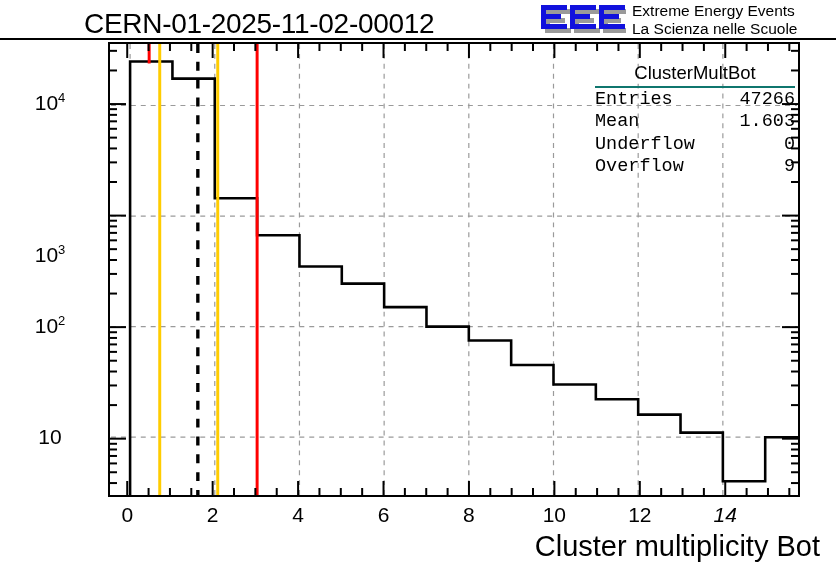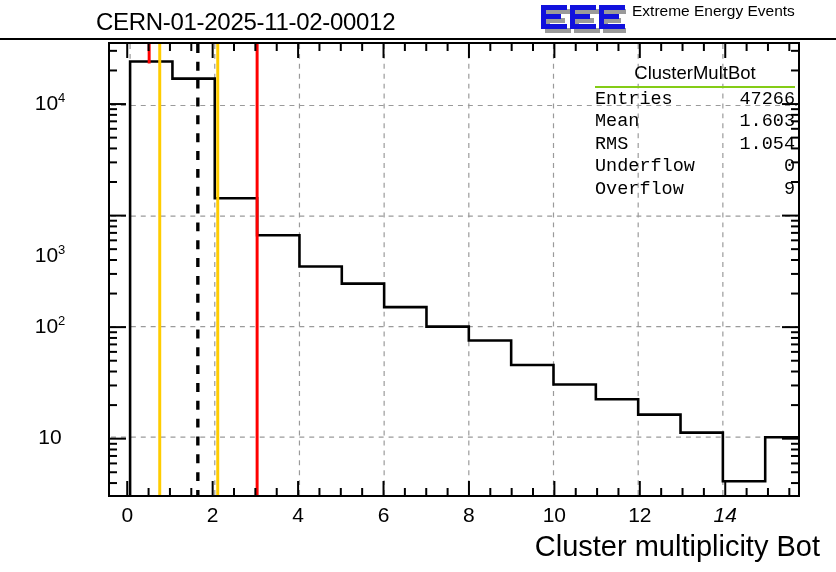--- a/index.html
+++ b/index.html
@@ -1,21 +1,21 @@
 <!DOCTYPE html>
 <html><head>
 <meta charset="utf-8">
 <style>
   html,body{margin:0;padding:0;background:#ffffff;}
   body{width:836px;height:572px;position:relative;overflow:hidden;
        font-family:"Liberation Sans",sans-serif;color:#000;}
 
   
-  #plot-title{position:absolute;left:84px;top:8px;font-size:24px;
-              letter-spacing:-0.3px;white-space:nowrap;margin-left:12px;}
+  #plot-title{position:absolute;left:84px;top:8px;font-size:28px;
+              letter-spacing:-0.3px;white-space:nowrap;}
 
   
   #eee-logo{position:absolute;left:540px;top:2px;width:296px;height:38px;}
   #eee-mark{position:absolute;left:0px;top:2px;width:86px;height:32px;}
   #eee-text{position:absolute;left:92px;top:0px;color:#000000;
             font-size:15.5px;line-height:18px;white-space:nowrap;}
   #eee-text div{white-space:nowrap;}
   #logo-rule{position:absolute;left:0px;top:38px;width:836px;height:2px;
              background:#000;}
 
@@ -28,21 +28,21 @@
   
   .ylab{position:absolute;font-size:21px;text-align:center;white-space:nowrap;}
   .ylab sup{font-size:13px;vertical-align:super;}
   .xlab{position:absolute;font-size:21px;text-align:center;white-space:nowrap;}
   #xaxis-title{position:absolute;right:16px;top:530px;font-size:29px;
                white-space:nowrap;}
 
   
   #stats-box{position:absolute;left:595px;top:62px;width:200px;
              font-size:18.5px;line-height:22.5px;background:transparent;}
-  #stats-name{text-align:center;border-bottom:2px solid #84cc16;
+  #stats-name{text-align:center;border-bottom:2px solid #0f766e;
               padding-bottom:1px;margin-bottom:1px;}
   .stat-row{display:flex;justify-content:space-between;font-family:Liberation Mono, monospace;}
   .stat-row span{white-space:nowrap;}
 </style>
 </head>
 <body>
 
 <div id="plot-title">CERN-01-2025-11-02-00012</div>
 
 <div id="eee-logo">
@@ -71,20 +71,21 @@
       <rect x="30" y="10" width="20" height="5"></rect>
       <rect x="30" y="20" width="26" height="5"></rect>
       <rect x="59" y="1" width="26" height="5"></rect>
       <rect x="59" y="1" width="5" height="24"></rect>
       <rect x="59" y="10" width="20" height="5"></rect>
       <rect x="59" y="20" width="26" height="5"></rect>
     </g>
   </svg>
   <div id="eee-text">
     <div>Extreme Energy Events</div>
+    <div>La Scienza nelle Scuole</div>
   </div>
 </div>
 <div id="logo-rule"></div>
 
 <div id="frame">
   <svg id="grid" viewBox="0 0 692 455">
       <line x1="0" y1="396.6770634222081" x2="692" y2="396.6770634222081" stroke="#9a9a9a" stroke-width="1.2" stroke-dasharray="5,5"></line>
       <line x1="0" y1="285.13507189122237" x2="692" y2="285.13507189122237" stroke="#9a9a9a" stroke-width="1.2" stroke-dasharray="5,5"></line>
       <line x1="0" y1="173.59308036023663" x2="692" y2="173.59308036023663" stroke="#9a9a9a" stroke-width="1.2" stroke-dasharray="5,5"></line>
       <line x1="0" y1="62.05108882925089" x2="692" y2="62.05108882925089" stroke="#9a9a9a" stroke-width="1.2" stroke-dasharray="5,5"></line>
@@ -273,24 +274,20 @@
   <div id="stats-rows">
       <div class="stat-row">
         <span>Entries</span>
         <span>47266</span>
       </div>
       <div class="stat-row">
         <span>Mean</span>
         <span>1.603</span>
       </div>
       <div class="stat-row">
-        <span>RMS</span>
-        <span>1.054</span>
-      </div>
-      <div class="stat-row">
         <span>Underflow</span>
         <span>0</span>
       </div>
       <div class="stat-row">
         <span>Overflow</span>
         <span>9</span>
       </div>
     </div>
 </div>
 

